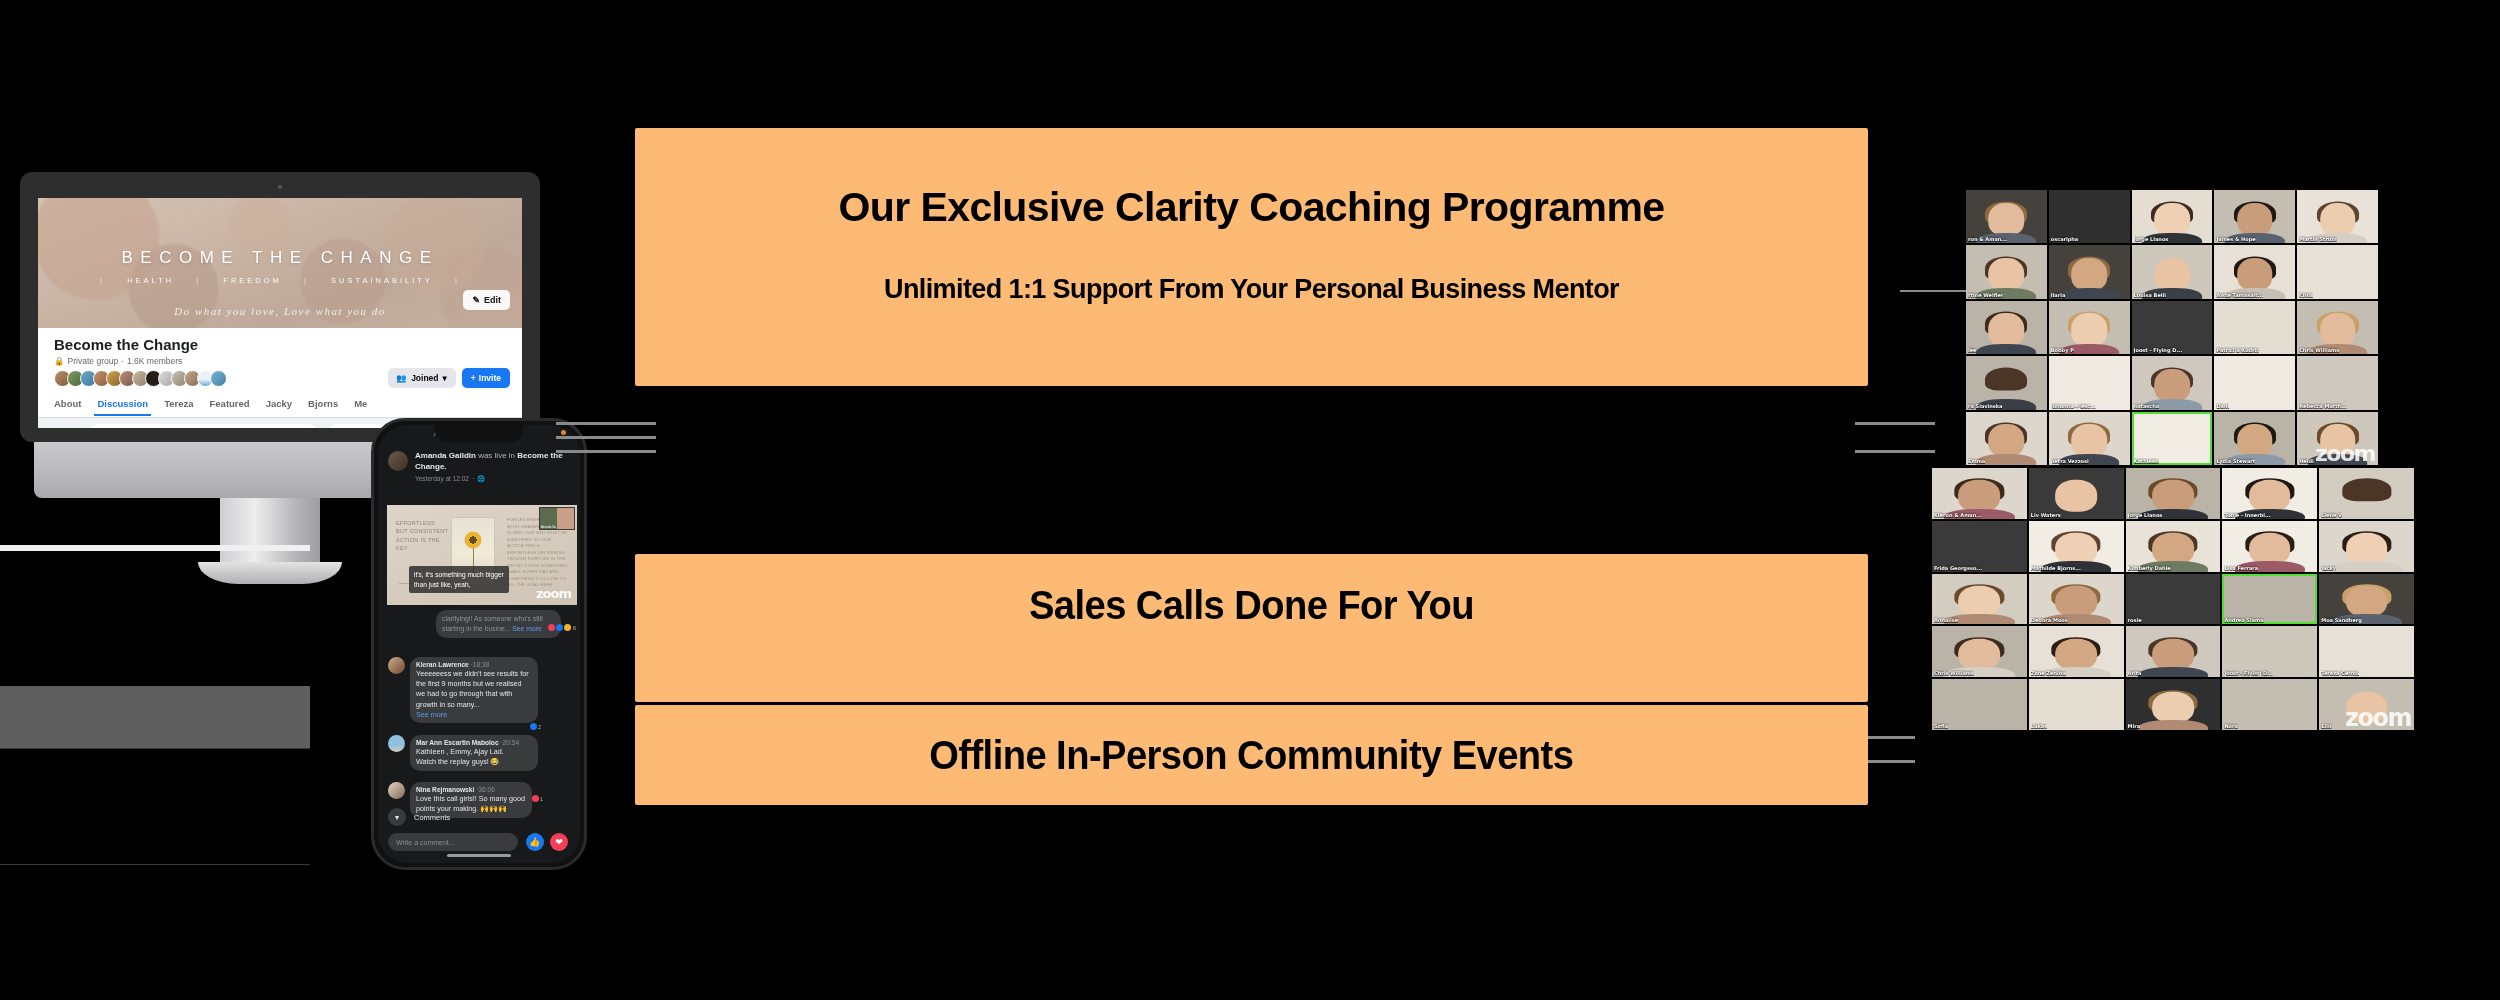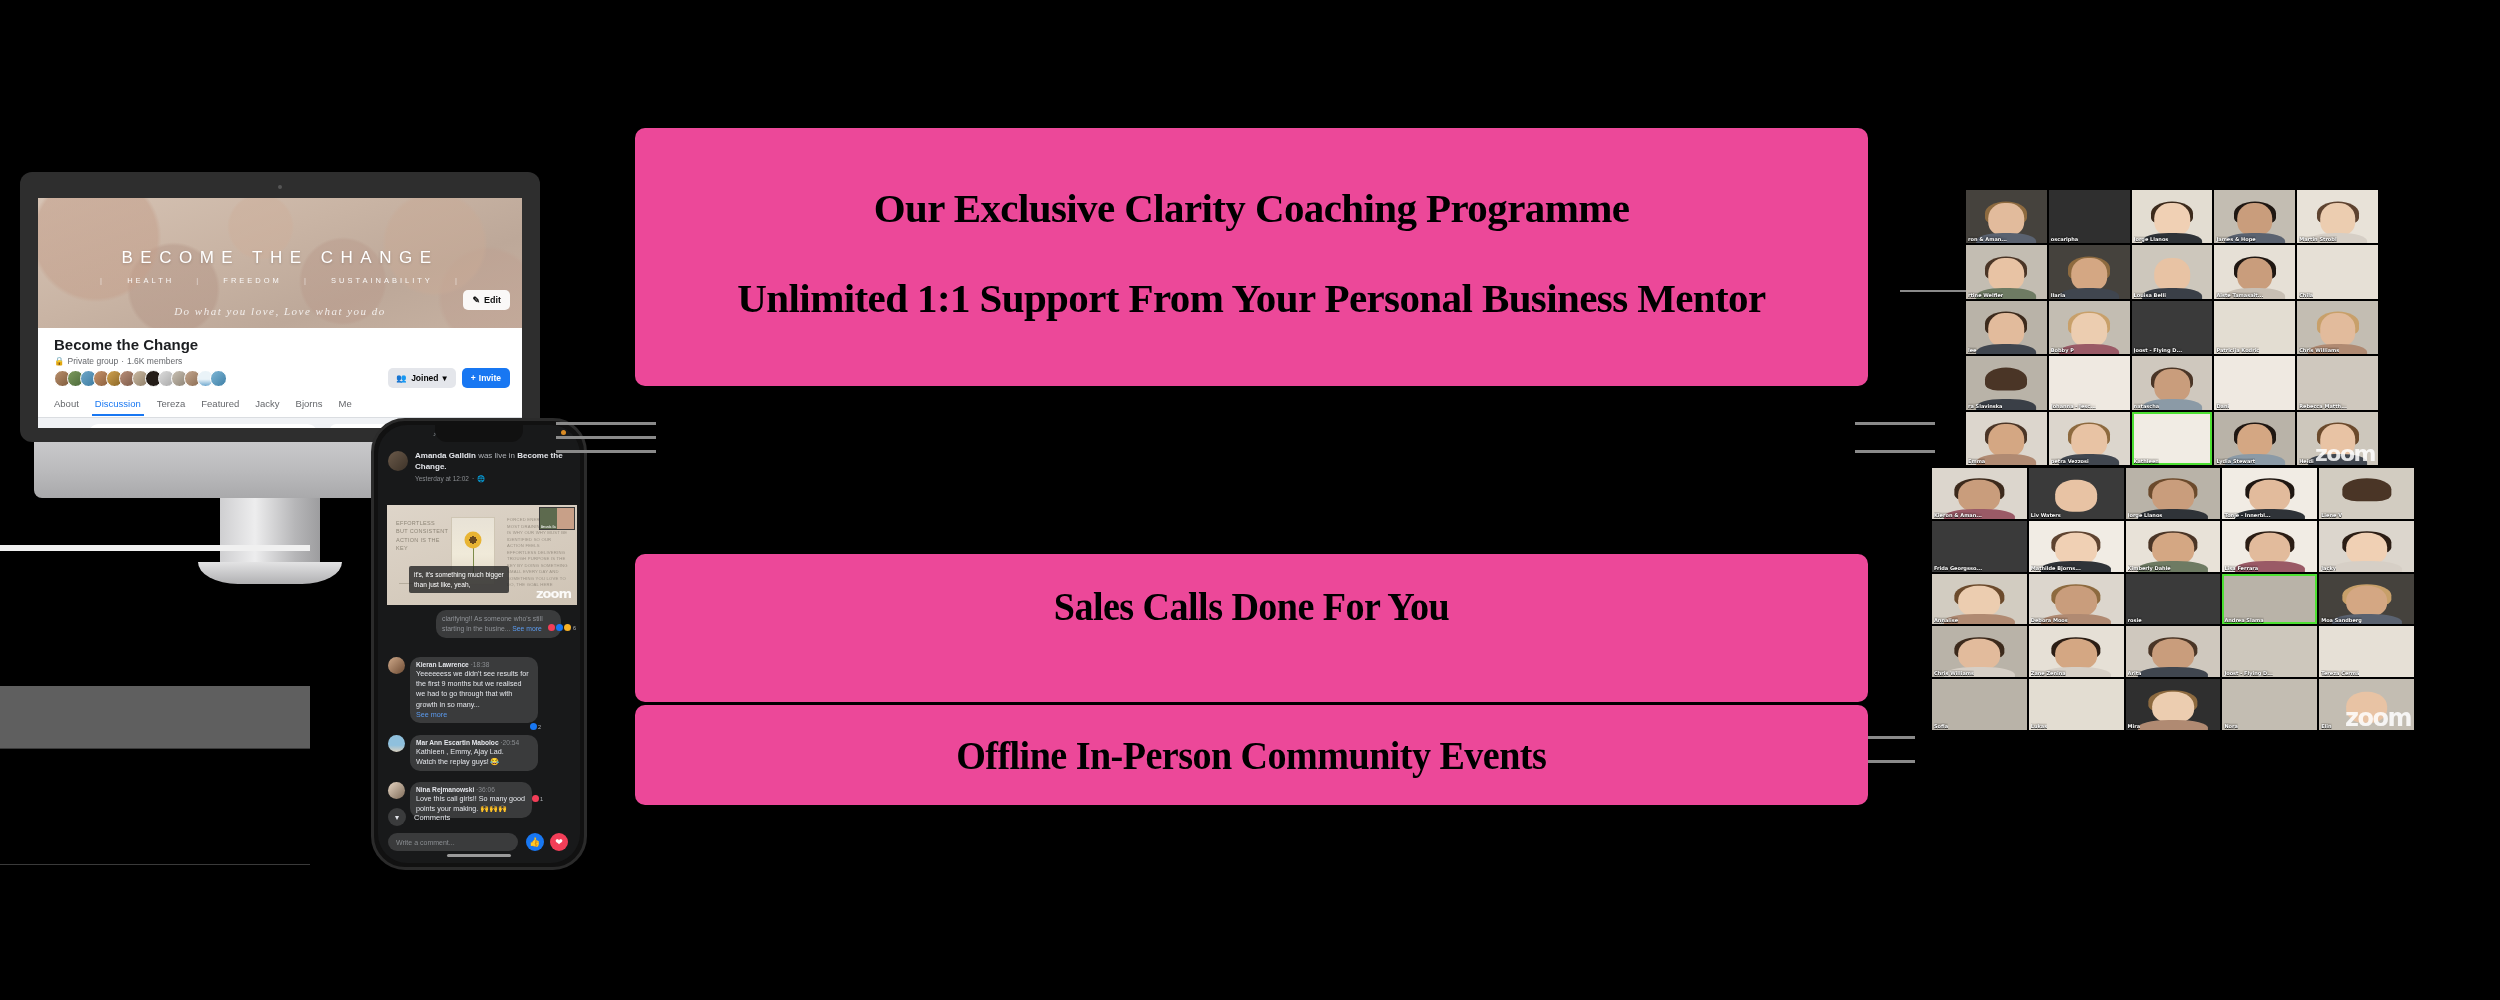--- a/index.html
+++ b/index.html
@@ -7,38 +7,38 @@
   body {
     width:2500px; height:1000px;
     font-family:"Liberation Sans", sans-serif;
     overflow:hidden; position:relative;
   }
 
   
   .panels { position:absolute; left:0; top:0; width:2500px; height:1000px; }
   .panel {
     position:absolute;
-    background:#ec4899;
-    border-radius:10px;
-    display:flex; align-items:center; justify-content:center;font-family:Liberation Serif, serif;
+    background:#fdba74;
+    border-radius:2px;
+    display:flex; align-items:center; justify-content:center;
   }
   .panel-text {
     font-weight:bold;
     color:#000000;
     letter-spacing:-0.6px;
     text-align:center;
     white-space:nowrap;
     transform:scaleX(0.93);
   }
   #panel-0 { left:635px;  top:128px; width:1233px; height:258px; }
   #panel-1 { left:635px;  top:413px; width:1233px; height:108px; }
   #panel-2 { left:635px;  top:554px; width:1233px; height:148px; }
   #panel-3 { left:635px;  top:705px; width:1233px; height:100px; }
   #panel-0 .panel-text.t0 { font-size:41px; }
-  #panel-0 .panel-text.t1 { font-size:41px; }
+  #panel-0 .panel-text.t1 { font-size:27px; }
   .p0-inner { position:absolute; left:0; right:0; text-align:center; }
   .p0-inner.a { top:56px; }
   .p0-inner.b { top:146px; }
   #panel-1 .panel-text { font-size:41px; }
   #panel-2 .panel-text { font-size:41px; position:absolute; top:28px; left:0; right:0; }
   #panel-3 .panel-text { font-size:41px; }
 
   
   .rule { position:absolute; background:#8a8a8a; height:3px; }
 
@@ -119,21 +119,21 @@
   .fb-joined {
     background:#e4e6eb; color:#050505; font-size:8.5px; font-weight:bold;
     padding:5px 9px; border-radius:5px; display:flex; align-items:center; gap:4px;
   }
   .fb-invite {
     background:#1877f2; color:#fff; font-size:8.5px; font-weight:bold;
     padding:5px 9px; border-radius:5px; display:flex; align-items:center; gap:3px;
   }
   .fb-tabs {
     position:absolute; left:16px; top:70px; display:flex; gap:16px;
-    font-size:9.5px; font-weight:normal; color:#65676b;
+    font-size:9.5px; font-weight:bold; color:#65676b;
   }
   .fb-tabs .active { color:#1877f2; position:relative; }
   .fb-tabs .active::after {
     content:""; position:absolute; left:-3px; right:-3px; bottom:-7px;
     height:2.5px; background:#1877f2;
   }
   .fb-tabline { position:absolute; left:0; top:89px; width:484px; height:1px; background:#dadde1; }
   .fb-composer { position:absolute; left:0; top:90px; width:484px; height:40px; background:#f0f2f5; }
   .fb-composer-box { position:absolute; left:50px; top:6px; width:230px; height:22px; background:#fff; border-radius:11px; }
   .fb-composer-box2 { position:absolute; left:292px; top:6px; width:60px; height:22px; background:#fff; border-radius:6px; }

